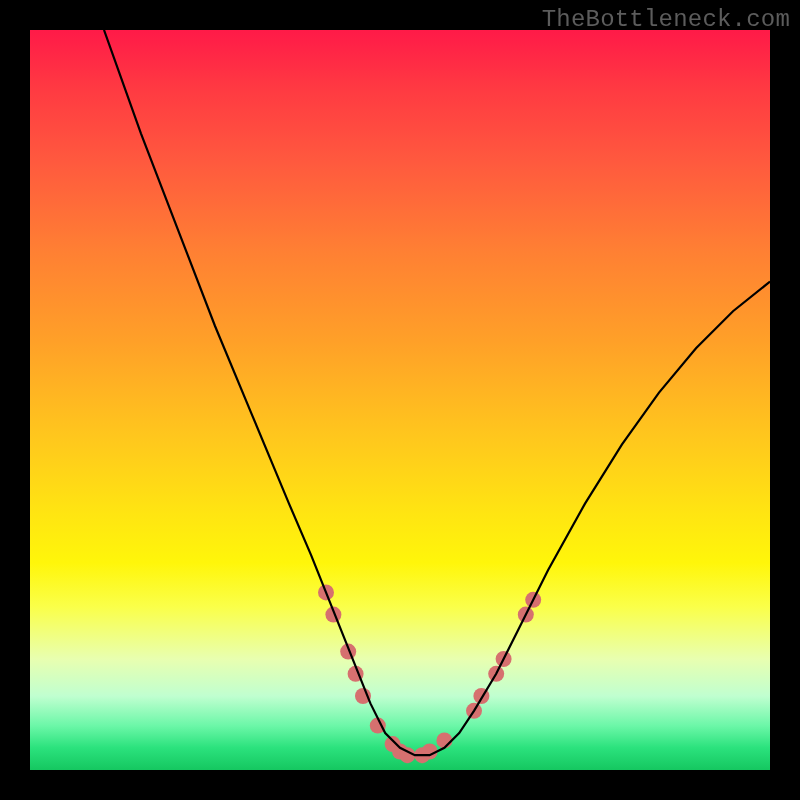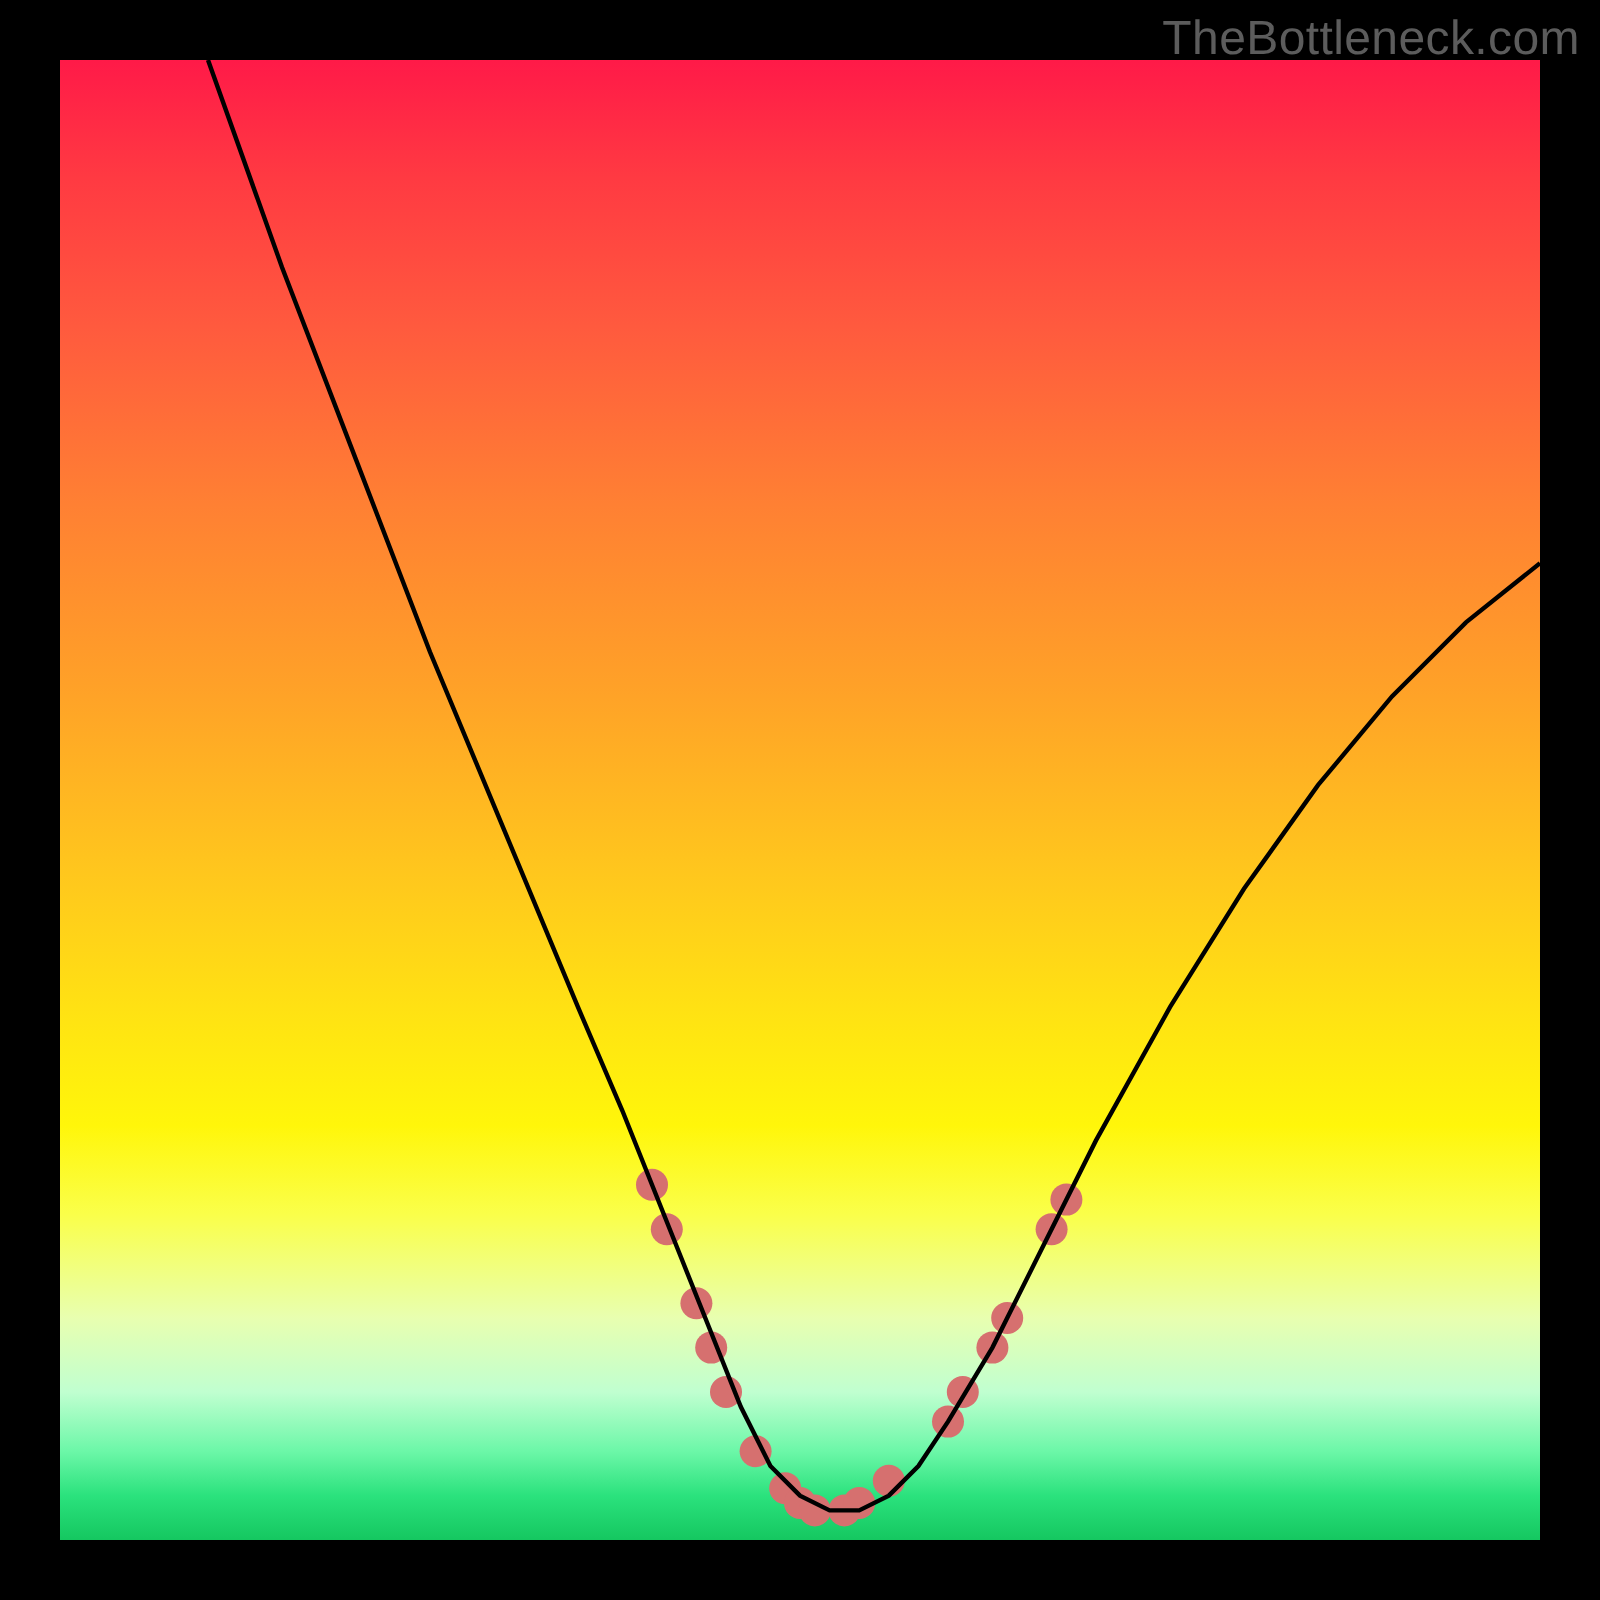--- a/index.html
+++ b/index.html
@@ -9,20 +9,21 @@
     height: 800px;
     overflow: hidden;
     background: #000;
     font-family: Arial, Helvetica, sans-serif;
   }
   .frame {
     position: relative;
     width: 800px;
     height: 636px;
     background: #000;
+    font-family: Liberation Mono, monospace;
   }
   .watermark {
     position: absolute;
     top: 6px;
     right: 10px;
     color: #5c5c5c;
     font-size: 24px;
     font-weight: 400;
     letter-spacing: 0.2px;
     z-index: 5;

